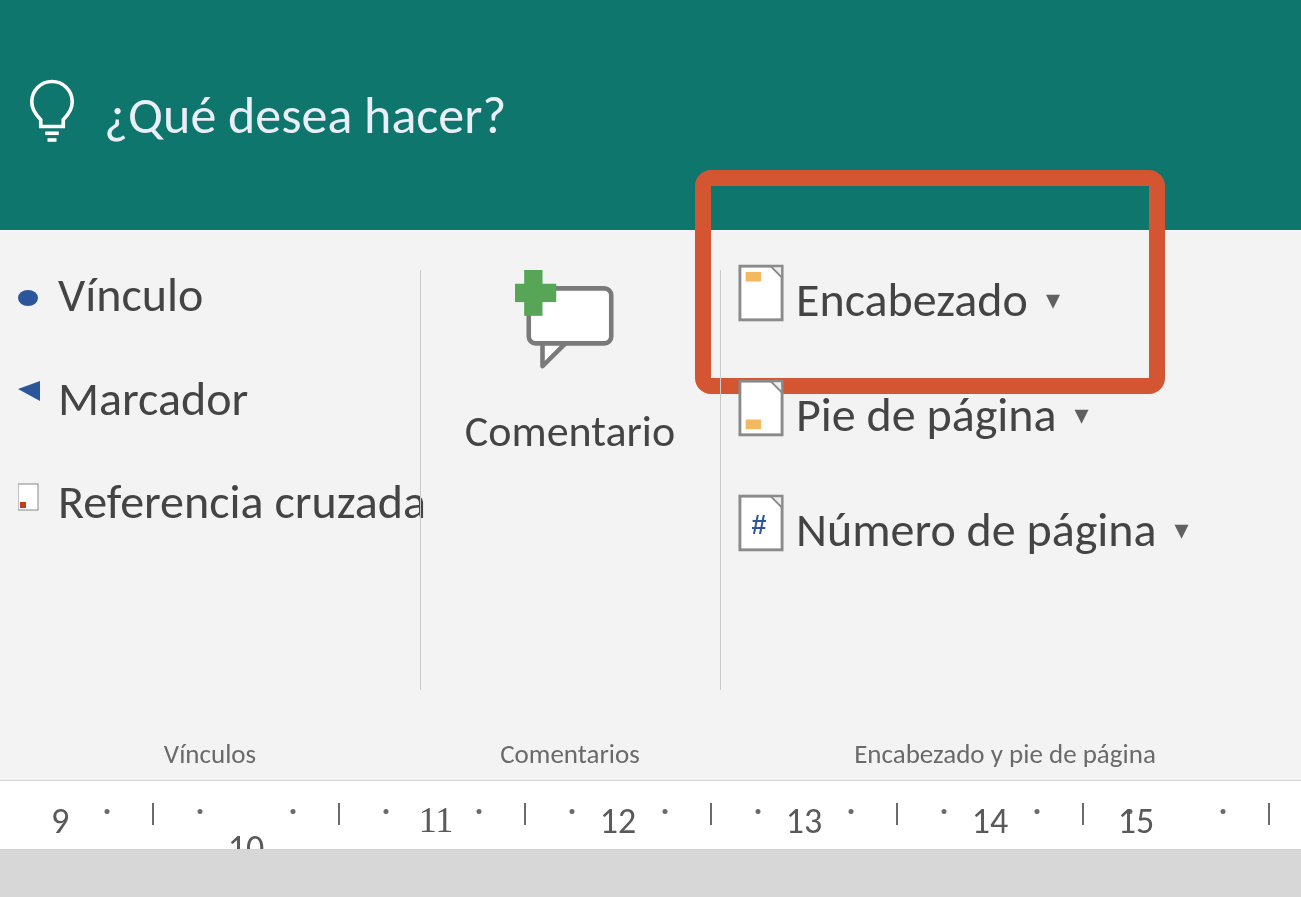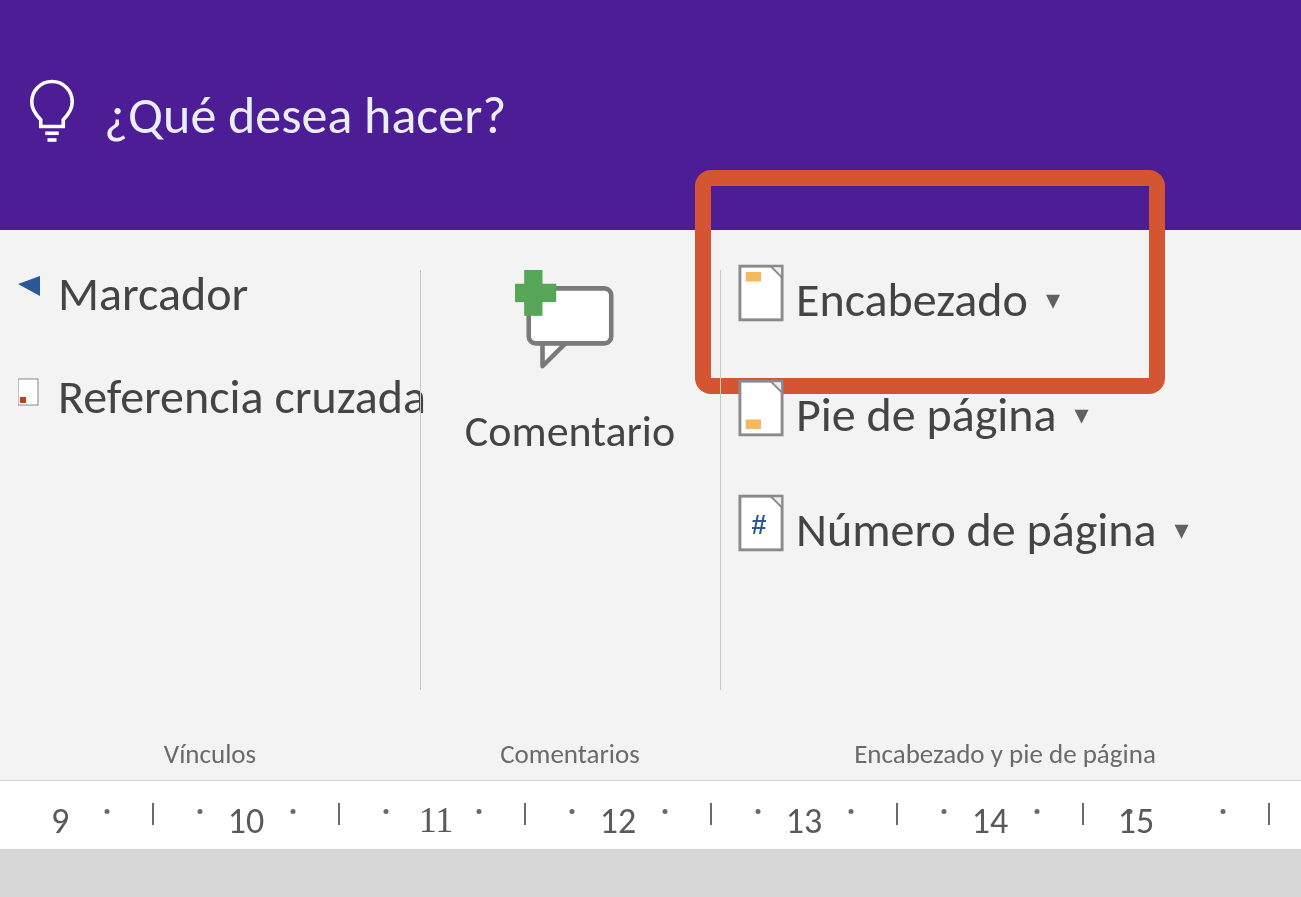--- a/index.html
+++ b/index.html
@@ -5,21 +5,21 @@
   * { box-sizing: border-box; }
   body {
     margin: 0;
     font-family: "Segoe UI", "Calibri", sans-serif;
     background: #f3f3f3;
     width: 1301px;
     height: 897px;
     overflow: hidden;
   }
   .titlebar {
-    background: #4c1d95;
+    background: #0f766e;
     height: 230px;
     display: flex;
     align-items: center;
     padding-left: 24px;
     color: #fff;
   }
   .titlebar .bulb {
     margin-right: 24px;
   }
   .tellme {
@@ -161,20 +161,28 @@
     </svg>
   </span>
   <span class="tellme">¿Qué desea hacer?</span>
 </div>
 
 <div class="ribbon">
   <div class="highlight"></div>
 
   <div class="group" style="width:420px;">
     <div class="group-items">
+      <div class="cmd">
+        <span style="width:28px;display:inline-block">
+          <svg width="28" height="48">
+              <ellipse cx="10" cy="34" rx="10" ry="8" fill="#2b579a"></ellipse>
+            </svg>
+        </span>
+        <span class="label">Vínculo</span>
+      </div>
       <div class="cmd">
         <span style="width:28px;display:inline-block">
           <svg width="28" height="44">
               <polygon points="0,18 22,10 22,30" fill="#2b579a"></polygon>
             </svg>
         </span>
         <span class="label">Marcador</span>
       </div>
       <div class="cmd">
         <span style="width:28px;display:inline-block">
@@ -243,21 +251,21 @@
     <div class="group-label">Encabezado y pie de página</div>
   </div>
 </div>
 
 <div class="ruler">
   <div class="ruler-inner" id="ruler-inner">
       <div class="tick-major" style="left: 60px;">9</div>
       <div class="tick-dot" style="left: 106.5px;"></div>
       <div class="tick-line" style="left: 153px;"></div>
       <div class="tick-dot" style="left: 199.5px;"></div>
-      <div class="tick-major" style="left: 246px;">10</div>
+      <div class="tick-major" style="left: 246px; margin-top: 27px;">10</div>
       <div class="tick-dot" style="left: 292.5px;"></div>
       <div class="tick-line" style="left: 339px;"></div>
       <div class="tick-dot" style="left: 385.5px;"></div>
       <div class="tick-major" style="left: 436px; font-family: Liberation Serif, serif;">11</div>
       <div class="tick-dot" style="left: 478.5px;"></div>
       <div class="tick-line" style="left: 525px;"></div>
       <div class="tick-dot" style="left: 571.5px;"></div>
       <div class="tick-major" style="left: 618px;">12</div>
       <div class="tick-dot" style="left: 664.5px;"></div>
       <div class="tick-line" style="left: 711px;"></div>

